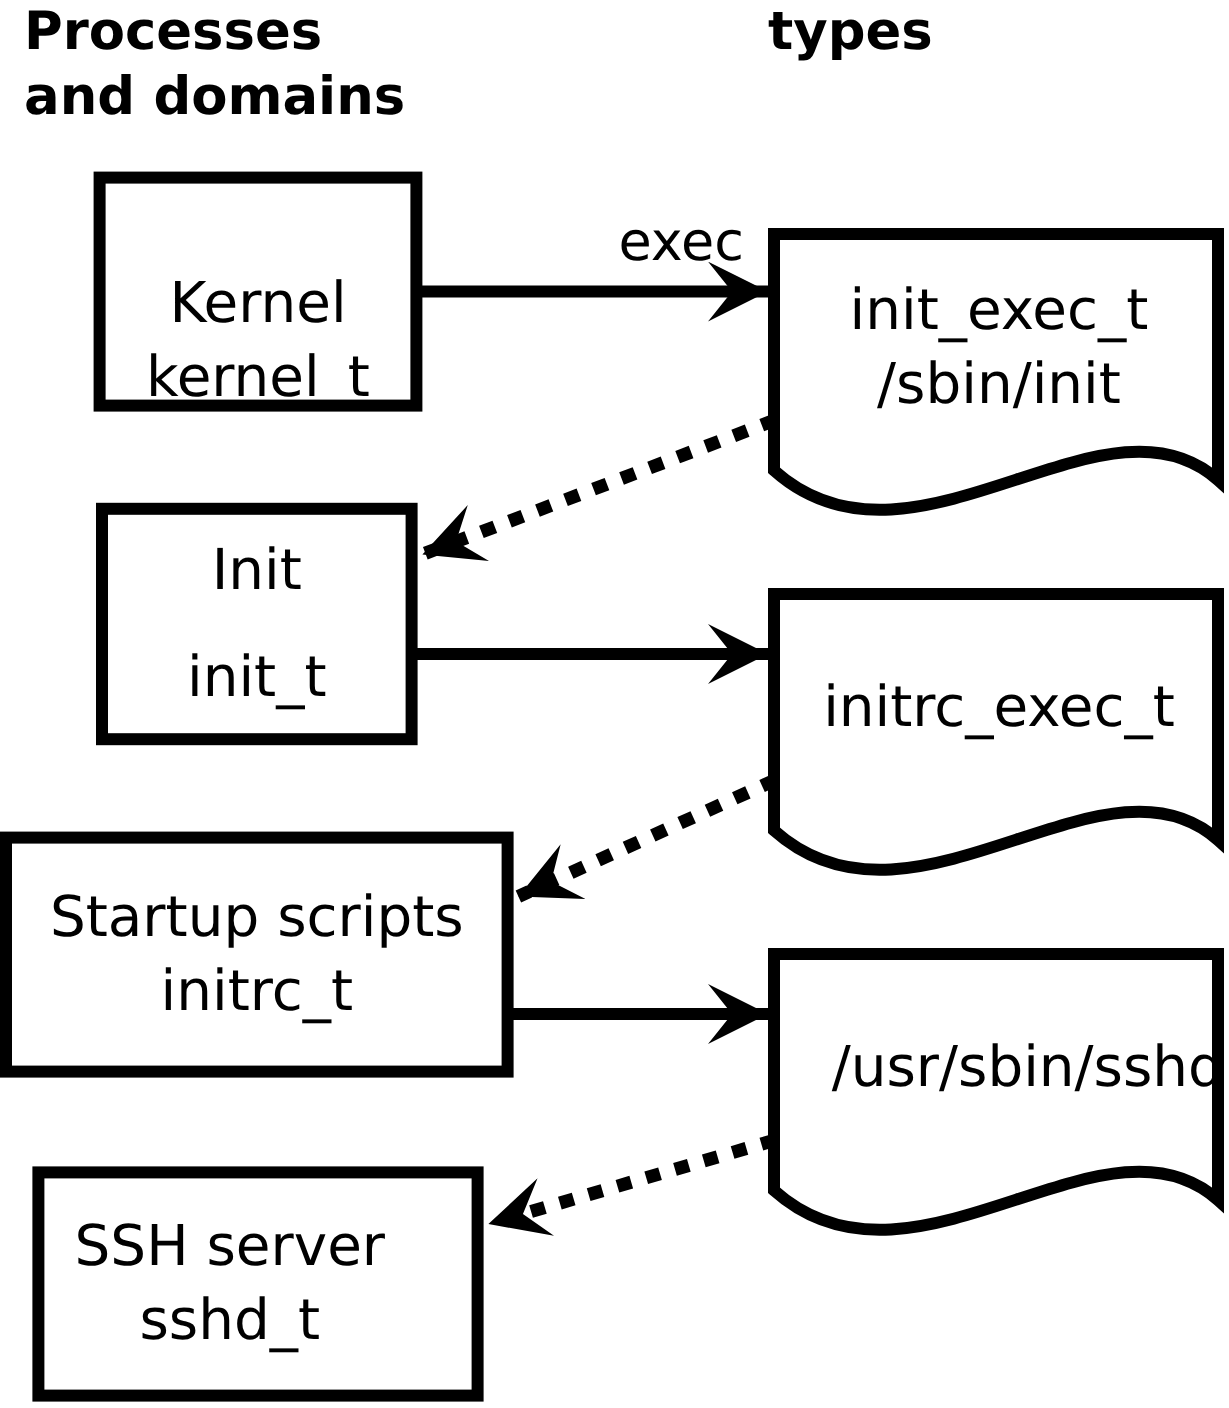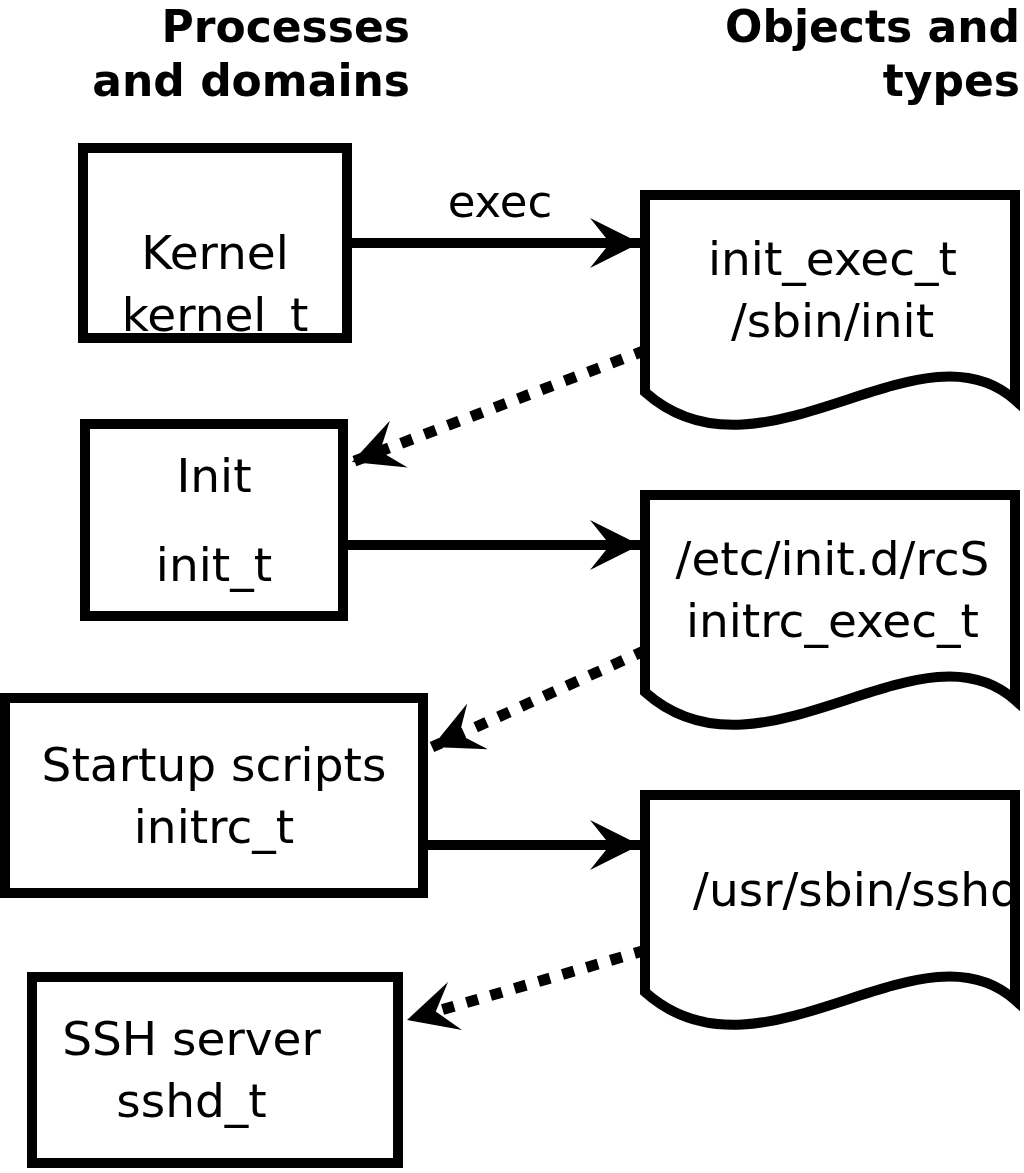--- a/index.html
+++ b/index.html
@@ -2,45 +2,44 @@
 <html><head>
 <meta charset="utf-8">
 <style>
   html,body{margin:0;padding:0;}
   body{
     width:1024px;height:1173px;position:relative;overflow:hidden;
     background:#ffffff;color:#000000;
     font-family:"DejaVu Sans","Liberation Sans",sans-serif;
   }
   .hdr{
-    position:absolute;text-align:right;font-weight:bold;
+    position:absolute;text-align:left;font-weight:bold;
     font-size:44px;line-height:54px;white-space:nowrap;
   }
   .lbl{
     position:absolute;display:flex;flex-direction:column;
     justify-content:center;align-items:center;text-align:center;
     font-size:47px;line-height:62px;white-space:nowrap;
   }
   .exec-label{
     position:absolute;left:380px;top:175px;width:240px;
-    text-align:center;font-size:45px;white-space:nowrap;
+    text-align:right;font-size:45px;white-space:nowrap;
   }
   svg.diagram{position:absolute;left:0;top:0;}
 </style>
 </head>
 <body>
 
 <div>
 
   <div class="hdr" style="left:20px;top:0px;width:390px;">
     <div>Processes</div>
     <div>and domains</div>
   </div>
   <div class="hdr" style="left:640px;top:0px;width:380px;">
-    <div>Objects and</div>
     <div>types</div>
   </div>
 
   <svg class="diagram" width="1024" height="1173" viewBox="0 0 1024 1173">
     <defs>
       <marker id="stealth" markerUnits="userSpaceOnUse" markerWidth="60" markerHeight="60" refX="50" refY="25" orient="auto">
         <path d="M50,25 L0,0 L20,25 L0,50 Z" fill="#000000"></path>
       </marker>
     </defs>
 
@@ -79,20 +78,19 @@
   <div class="lbl" style="left:27px;top:972px;width:329px;height:196px;">
     <span>SSH server</span>
     <span>sshd_t</span>
   </div>
 
   <div class="lbl" style="left:650px;top:195px;width:365px;height:190px;">
     <span>init_exec_t</span>
     <span>/sbin/init</span>
   </div>
   <div class="lbl" style="left:650px;top:495px;width:365px;height:190px;">
-    <span>/etc/init.d/rcS</span>
     <span>initrc_exec_t</span>
   </div>
   <div class="lbl" style="left:650px;top:795px;width:365px;height:190px;padding-left:24px;">
     <span>/usr/sbin/sshd</span>
   </div>
 
 </div>
 
 </body></html>

